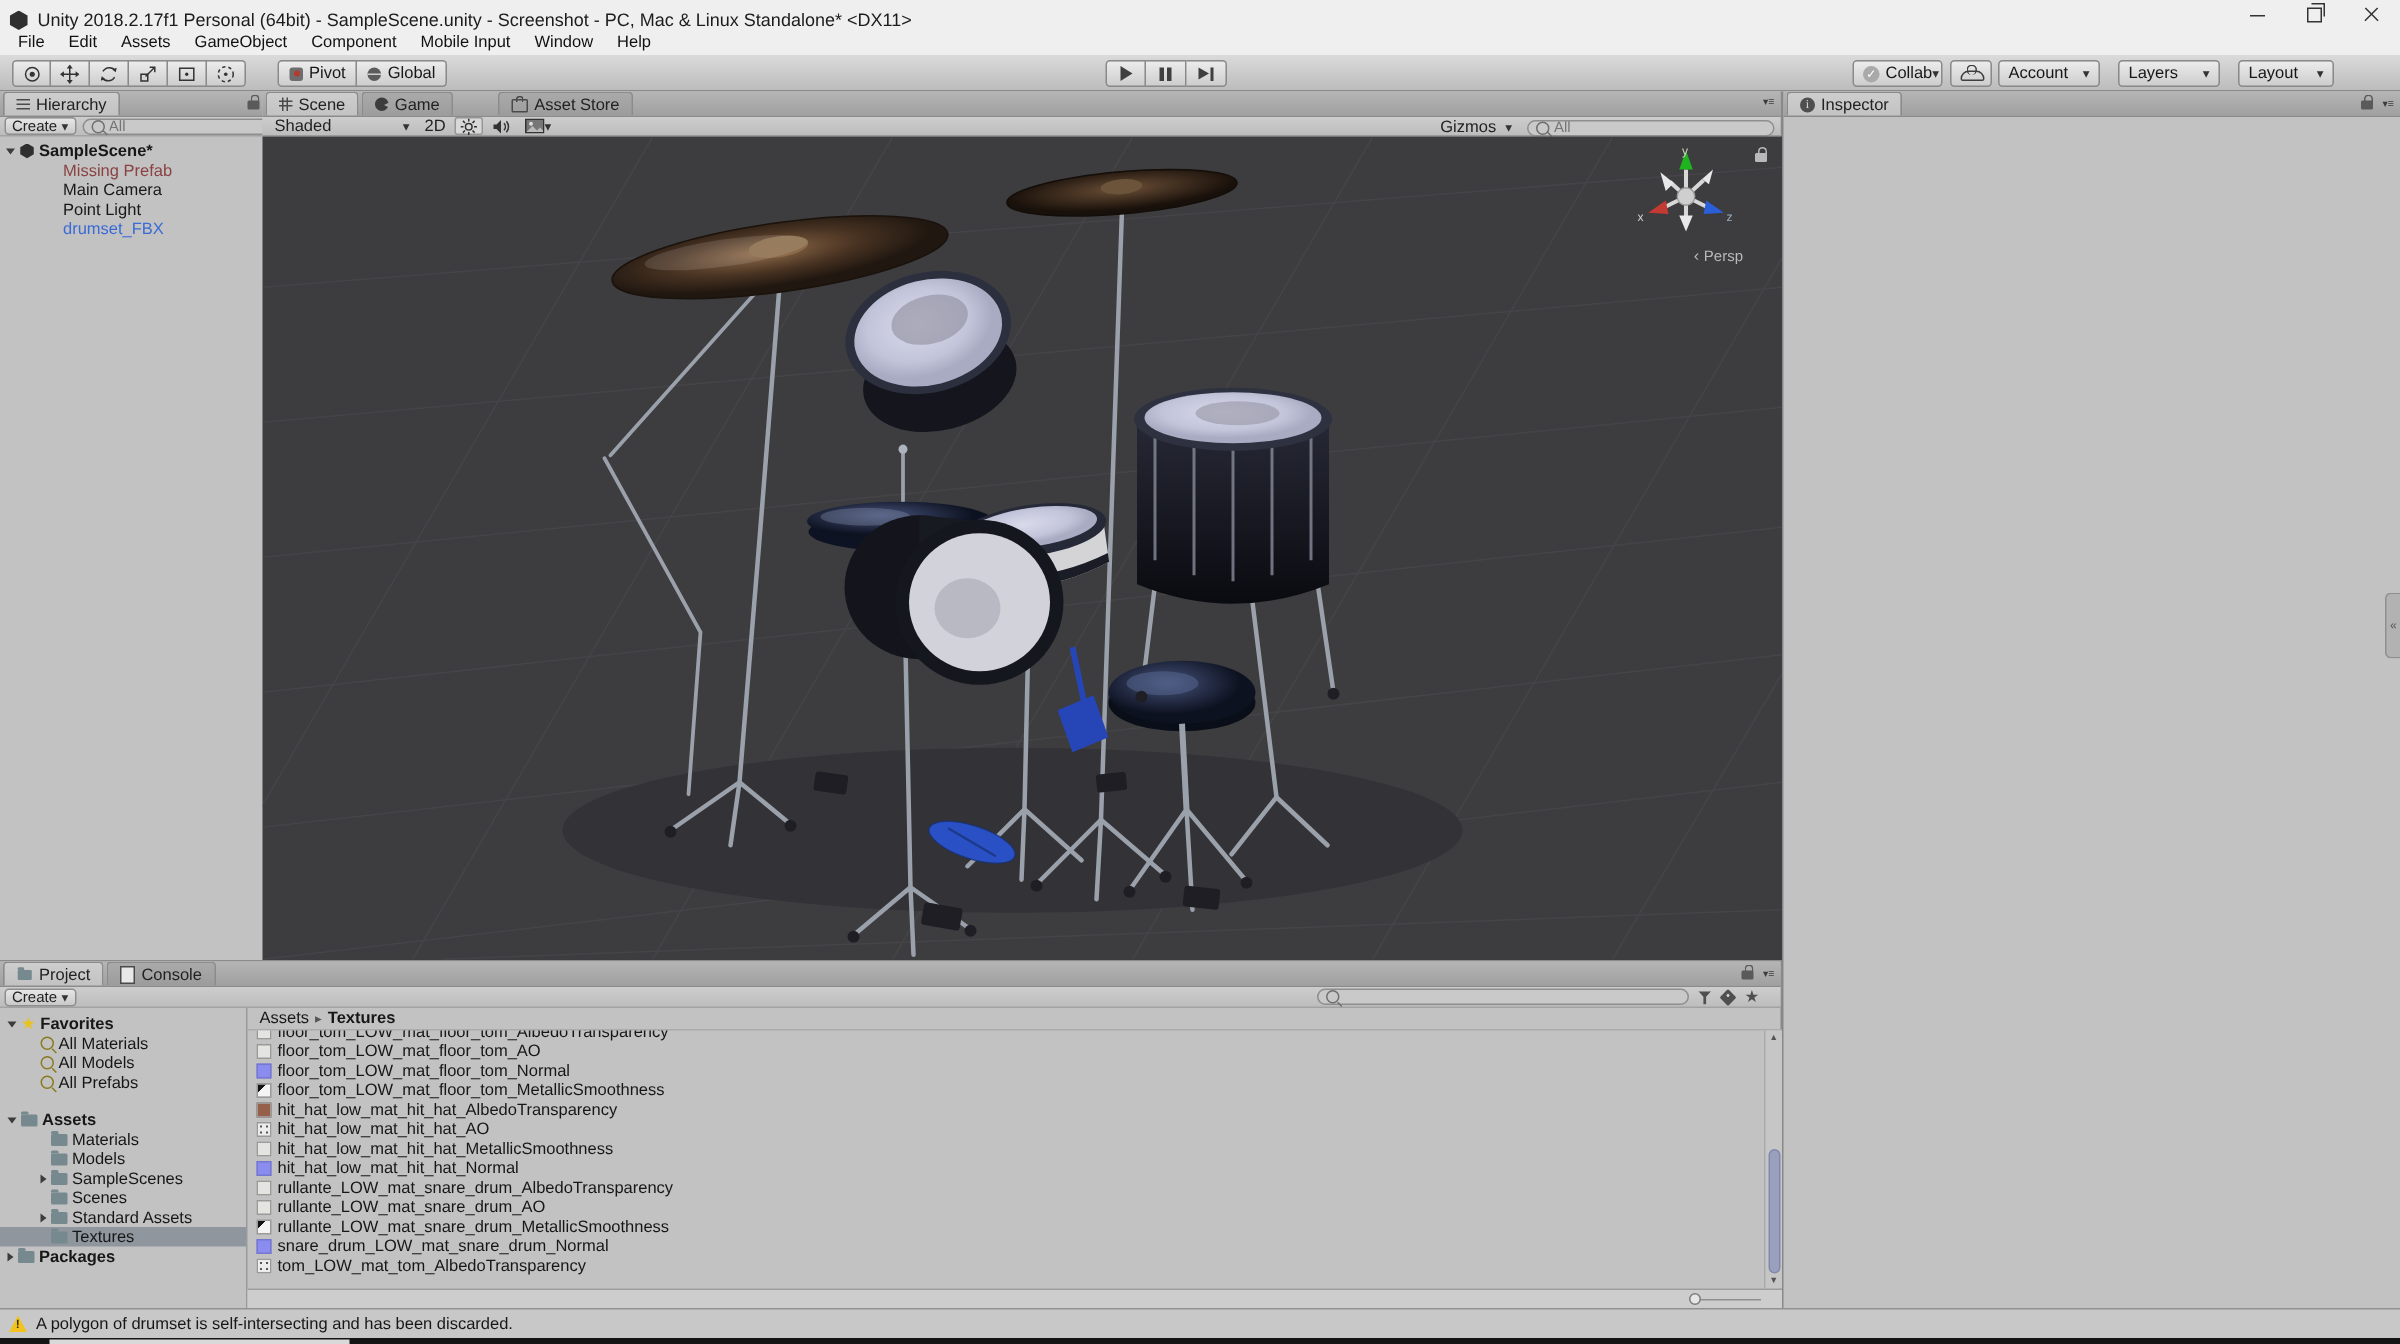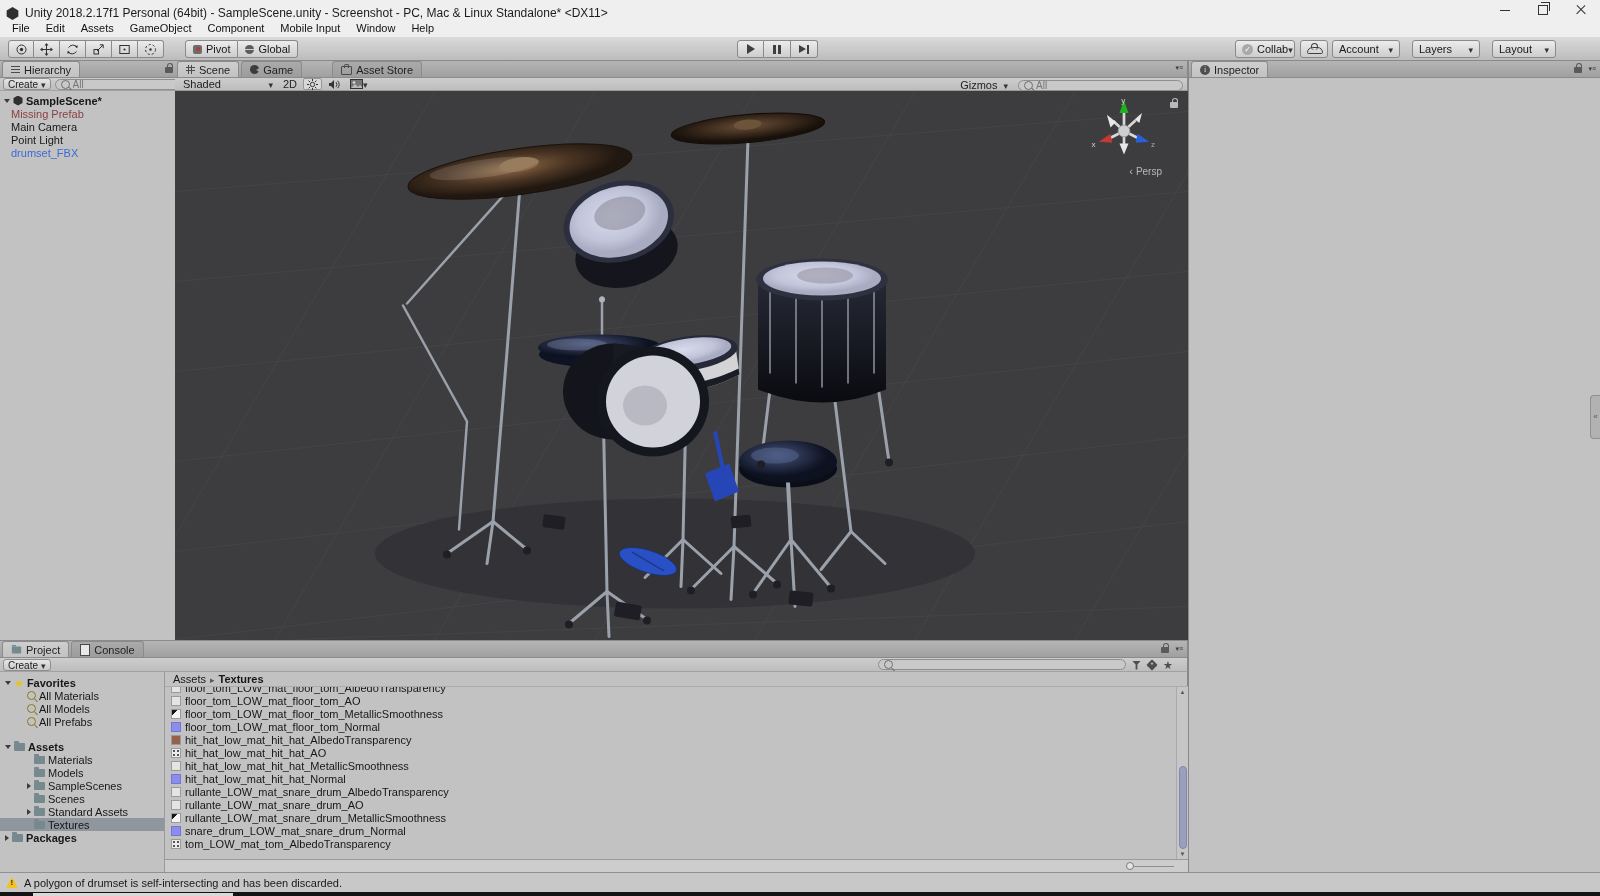--- a/index.html
+++ b/index.html
@@ -93,21 +93,21 @@
   
   .mini{height:12px;background:linear-gradient(#e6e6e6,#c9c9c9);border:1px solid #8e8e8e;border-radius:3px;display:flex;align-items:center;gap:3px;padding:0 4px;box-sizing:border-box;font-size:10px;color:#222;}
   .pill{height:11px;border:1px solid #8e8e8e;border-radius:7px;background:#c9c9c9;display:flex;align-items:center;padding:0 5px;gap:3px;box-sizing:border-box;}
   .pill input{border:none;outline:none;background:transparent;font-size:10px;width:100%;padding:0;color:#333;font-family:"Liberation Sans",sans-serif;}
 
   
   .hierarchy{left:0;top:61px;width:192px;height:579px;background:#c2c2c2;border-right:1px solid #888;box-sizing:border-box;}
   .panelbar{height:13px;background:linear-gradient(#cdcdcd,#bdbdbd);border-bottom:1px solid #a2a2a2;display:flex;align-items:center;padding:0 3px;gap:4px;box-sizing:border-box;position:relative;}
   .htree{padding-top:3px;}
   .hrow{height:13px;display:flex;align-items:center;gap:3px;padding-left:4px;}
-  .hrow.child{padding-left:11px;}
+  .hrow.child{padding-left:42px;}
   .tw{width:0;height:0;flex:none;}
   .tw.open{border-top:4px solid #3c3c3c;border-left:3.5px solid transparent;border-right:3.5px solid transparent;}
   .tw.closed{border-left:4px solid #3c3c3c;border-top:3.5px solid transparent;border-bottom:3.5px solid transparent;}
   .hscene-ic{width:10px;height:10px;background:#2f2f2f;clip-path:polygon(50% 0,95% 26%,95% 74%,50% 100%,5% 74%,5% 26%);flex:none;}
   .bold{font-weight:bold;}
   .plain{color:#181818;} .missing{color:#8a4242;} .prefab{color:#3a6bd6;}
 
   
   .scenepanel{left:175px;top:61px;width:1013px;height:579px;background:#c2c2c2;border-right:1px solid #888;box-sizing:border-box;}
   .scenebar{height:13px;background:linear-gradient(#cdcdcd,#bdbdbd);border-bottom:1px solid #9a9a9a;display:flex;align-items:center;padding:0 4px;box-sizing:border-box;position:relative;gap:2px;}
@@ -714,27 +714,27 @@
                 <span class="ficon tex-light"></span>
                 <span>floor_tom_LOW_mat_floor_tom_AlbedoTransparency</span>
               </div>
 
               <div class="frow">
                 <span class="ficon tex-light"></span>
                 <span>floor_tom_LOW_mat_floor_tom_AO</span>
               </div>
 
               <div class="frow">
+                <span class="ficon tex-normal"></span>
+                <span>floor_tom_LOW_mat_floor_tom_Normal</span>
+              </div>
+
+              <div class="frow">
                 <span class="ficon tex-metal"></span>
                 <span>floor_tom_LOW_mat_floor_tom_MetallicSmoothness</span>
-              </div>
-
-              <div class="frow">
-                <span class="ficon tex-normal"></span>
-                <span>floor_tom_LOW_mat_floor_tom_Normal</span>
               </div>
 
               <div class="frow">
                 <span class="ficon tex-brown"></span>
                 <span>hit_hat_low_mat_hit_hat_AlbedoTransparency</span>
               </div>
 
               <div class="frow">
                 <span class="ficon tex-dots"></span>
                 <span>hit_hat_low_mat_hit_hat_AO</span>

